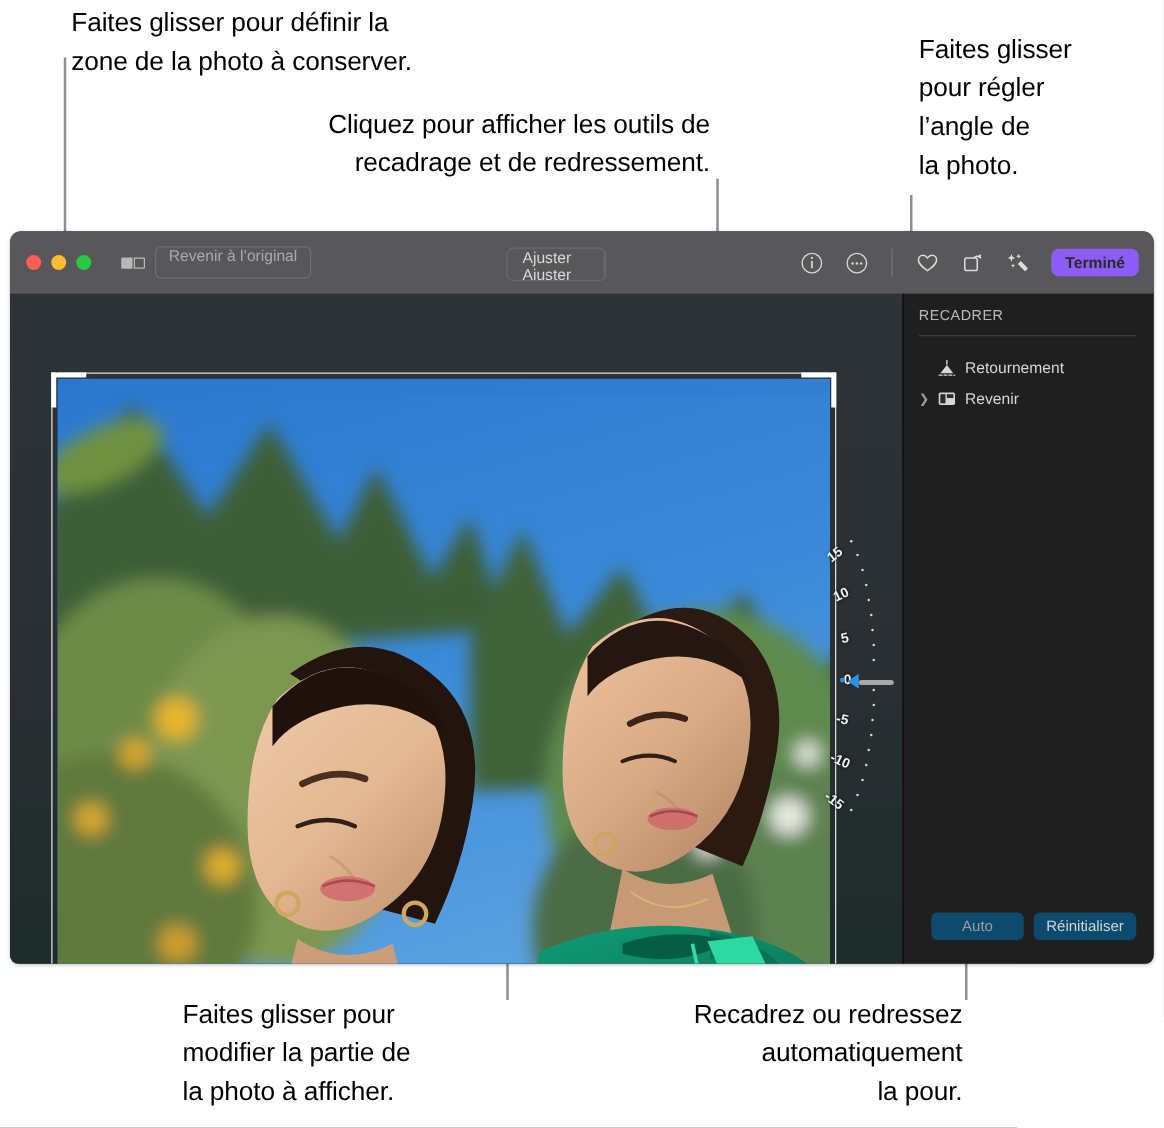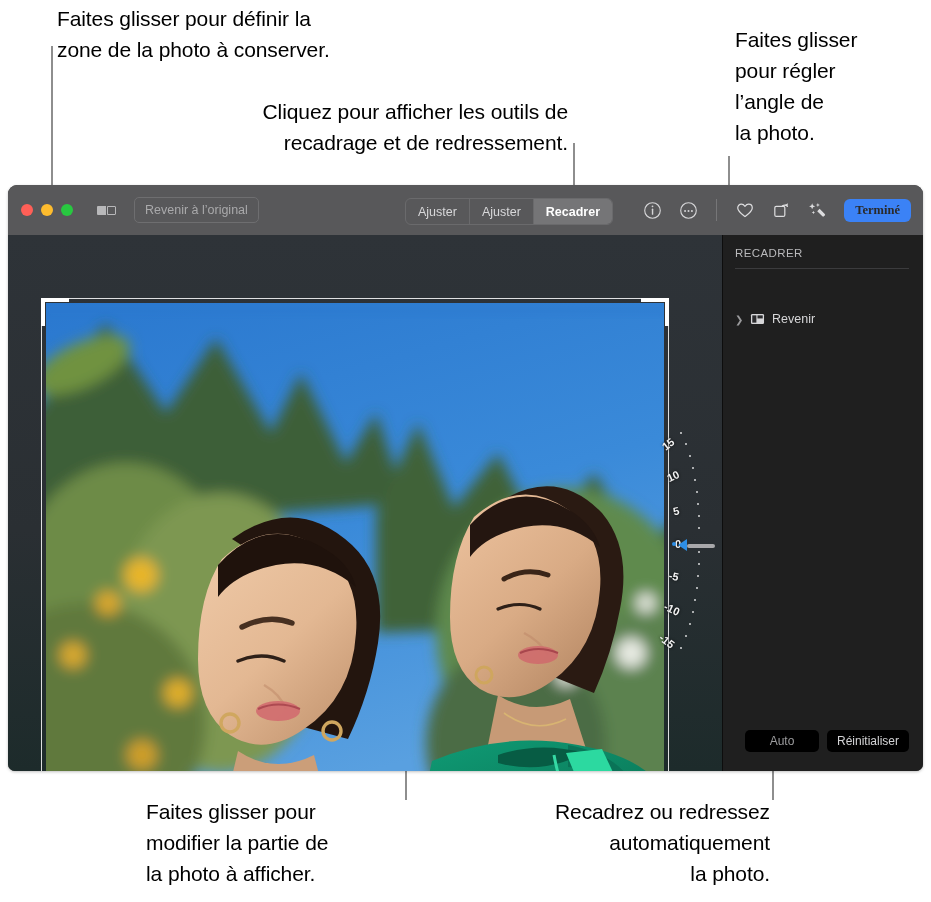--- a/index.html
+++ b/index.html
@@ -78,42 +78,43 @@
     border-radius: 1px 0 0 1px;
   }
   .sbt-b {
     width: 9px; height: 9px;
     border: 1.3px solid #b8b8ba;
     border-radius: 0 1px 1px 0;
     box-sizing: border-box;
   }
 
   .revert-btn {
-    margin-left: 18px;
+    margin-left: 8px;
     height: 24px;
     padding: 0 10px;
     display: flex;
-    align-items: center;
+    align-items: flex-start;
     border: 1px solid #6e6e70;
     border-radius: 5px;
     color: #a9a9ab;
     font-size: 12.5px;
     background: transparent;
   }
 
   .seg-group {
     position: absolute;
     left: 397px;
     top: 13px;
     height: 25px;
     display: flex;
     align-items: stretch;
     border: 1px solid #6a6a6c;
     border-radius: 6px;
     overflow: hidden;
+    flex-direction: column;
   }
   .seg {
     display: flex;
     align-items: center;
     padding: 0 12px;
     font-size: 12.5px;
     color: #d8d8da;
     background: transparent;
     border-right: 1px solid #6a6a6c;
   }
@@ -139,28 +140,27 @@
     align-items: center;
     justify-content: center;
   }
   .tb-sep {
     width: 1px;
     height: 22px;
     background: #767678;
     margin: 0 3px;
   }
   .done-btn {
-    background: #3b82f6;
+    background: #8b5cf6;
     color: #2a2a2a;
     font-size: 12.5px;
     font-weight: bold;
     border-radius: 6px;
     padding: 4px 11px;
     margin-left: 2px;
-    font-family: Liberation Serif, serif;
   }
 
   
   .canvas {
     position: absolute;
     left: 0;
     top: 50px;
     right: 200px;
     bottom: 0;
     background: linear-gradient(180deg, #2e3338 0%, #2a2f33 55%, #1d2b2b 100%);
@@ -293,54 +293,54 @@
     left: 0; right: 0;
     bottom: 19px;
     display: flex;
     justify-content: flex-end;
     gap: 8px;
     padding-right: 14px;
   }
   .foot-btn {
     font-size: 12px;
     color: #b0b0b2;
-    background: #000000;
+    background: #0c4a6e;
     border-radius: 5px;
     padding: 4px 0;
     text-align: center;
   }
   .foot-btn.auto { width: 74px; color: #9c9c9e; }
   .foot-btn.reset { width: 82px; color: #d4d4d6; }
 </style>
 </head>
 <body>
 
 <div class="callout" style="left:57px; top:3px;">Faites glisser pour définir la
 zone de la photo à conserver.</div>
 <div class="leader" style="left:51px; top:46px; height:207px;"></div>
 
-<div class="callout" style="left:124px; top:96px; text-align:right; width:444px;">Cliquez pour afficher les outils de
+<div class="callout" style="left:124px; top:84px; text-align:right; width:444px;">Cliquez pour afficher les outils de
 recadrage et de redressement.</div>
 <div class="leader" style="left:573px; top:143px; height:57px;"></div>
 
 <div class="callout" style="left:735px; top:24px;">Faites glisser
 pour régler
 l’angle de
 la photo.</div>
 <div class="leader" style="left:728px; top:156px; height:345px;"></div>
 <div class="leader" style="left:700px; top:500px; width:29px; height:2px;"></div>
 
 <div class="callout" style="left:146px; top:796px; width:260px; text-align:left;">Faites glisser pour
 modifier la partie de
 la photo à afficher.</div>
 <div class="leader" style="left:405px; top:684px; height:116px;"></div>
 
 <div class="callout" style="left:461px; top:796px; width:309px; text-align:right;">Recadrez ou redressez
 automatiquement
-la photo.</div>
+la pour.</div>
 <div class="leader" style="left:772px; top:752px; height:48px;"></div>
 
 <div class="window">
 
   <div class="toolbar">
 
     <div class="traffic">
       <div class="tl red"></div>
       <div class="tl yellow"></div>
       <div class="tl green"></div>
@@ -579,20 +579,31 @@
       <div class="dial-zero-dot"></div>
       <div class="dial-pointer"></div>
       <div class="dial-bar"></div>
     </div>
   </div>
 
   <div class="inspector">
     <div class="insp-title">RECADRER</div>
     <div class="insp-rule"></div>
 
+    <div class="insp-row" style="top:48px;">
+      <span class="disclosure"></span>
+      <span class="row-icon">
+        <svg width="15" height="15" viewBox="0 0 16 16">
+          <path d="M8 1.4v3.2" stroke="#d6d6d8" stroke-width="1.2" stroke-linecap="round"></path>
+          <path d="M2.5 12.4L8 5.4l5.5 7z" fill="#d6d6d8"></path>
+          <path d="M1.4 14h13.2" stroke="#d6d6d8" stroke-width="1.2" stroke-linecap="round" stroke-dasharray="2.4 1.8"></path>
+        </svg>
+      </span>
+      <span class="row-label">Retournement</span>
+    </div>
 
     <div class="insp-row" style="top:73px;">
       <span class="disclosure">❯</span>
       <span class="row-icon">
         <svg width="15" height="14" viewBox="0 0 16 15">
           <rect x="1" y="2.2" width="14" height="10.6" rx="1.4" fill="#d6d6d8"></rect>
           <rect x="2.4" y="3.6" width="4.4" height="7.8" fill="#2a2a2c"></rect>
           <rect x="8" y="3.6" width="5.6" height="3.3" fill="#2a2a2c"></rect>
         </svg>
       </span>

